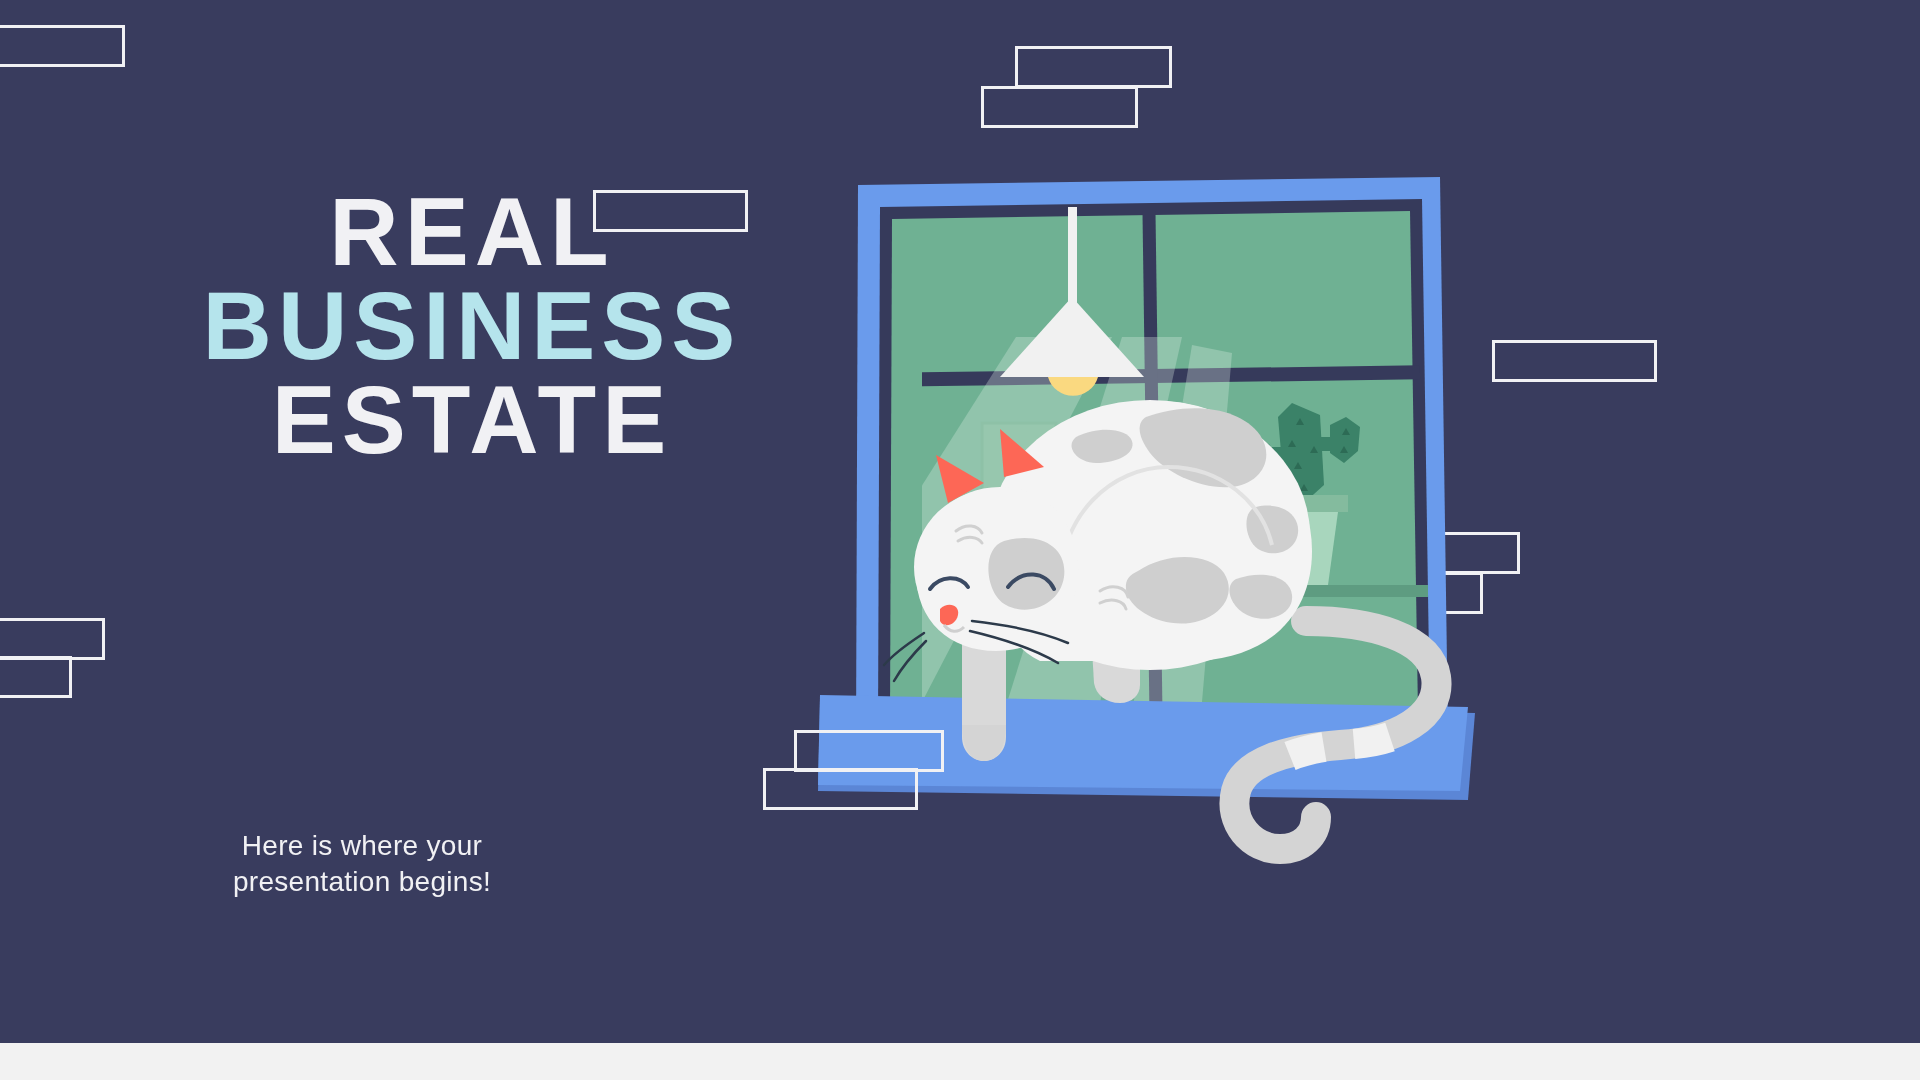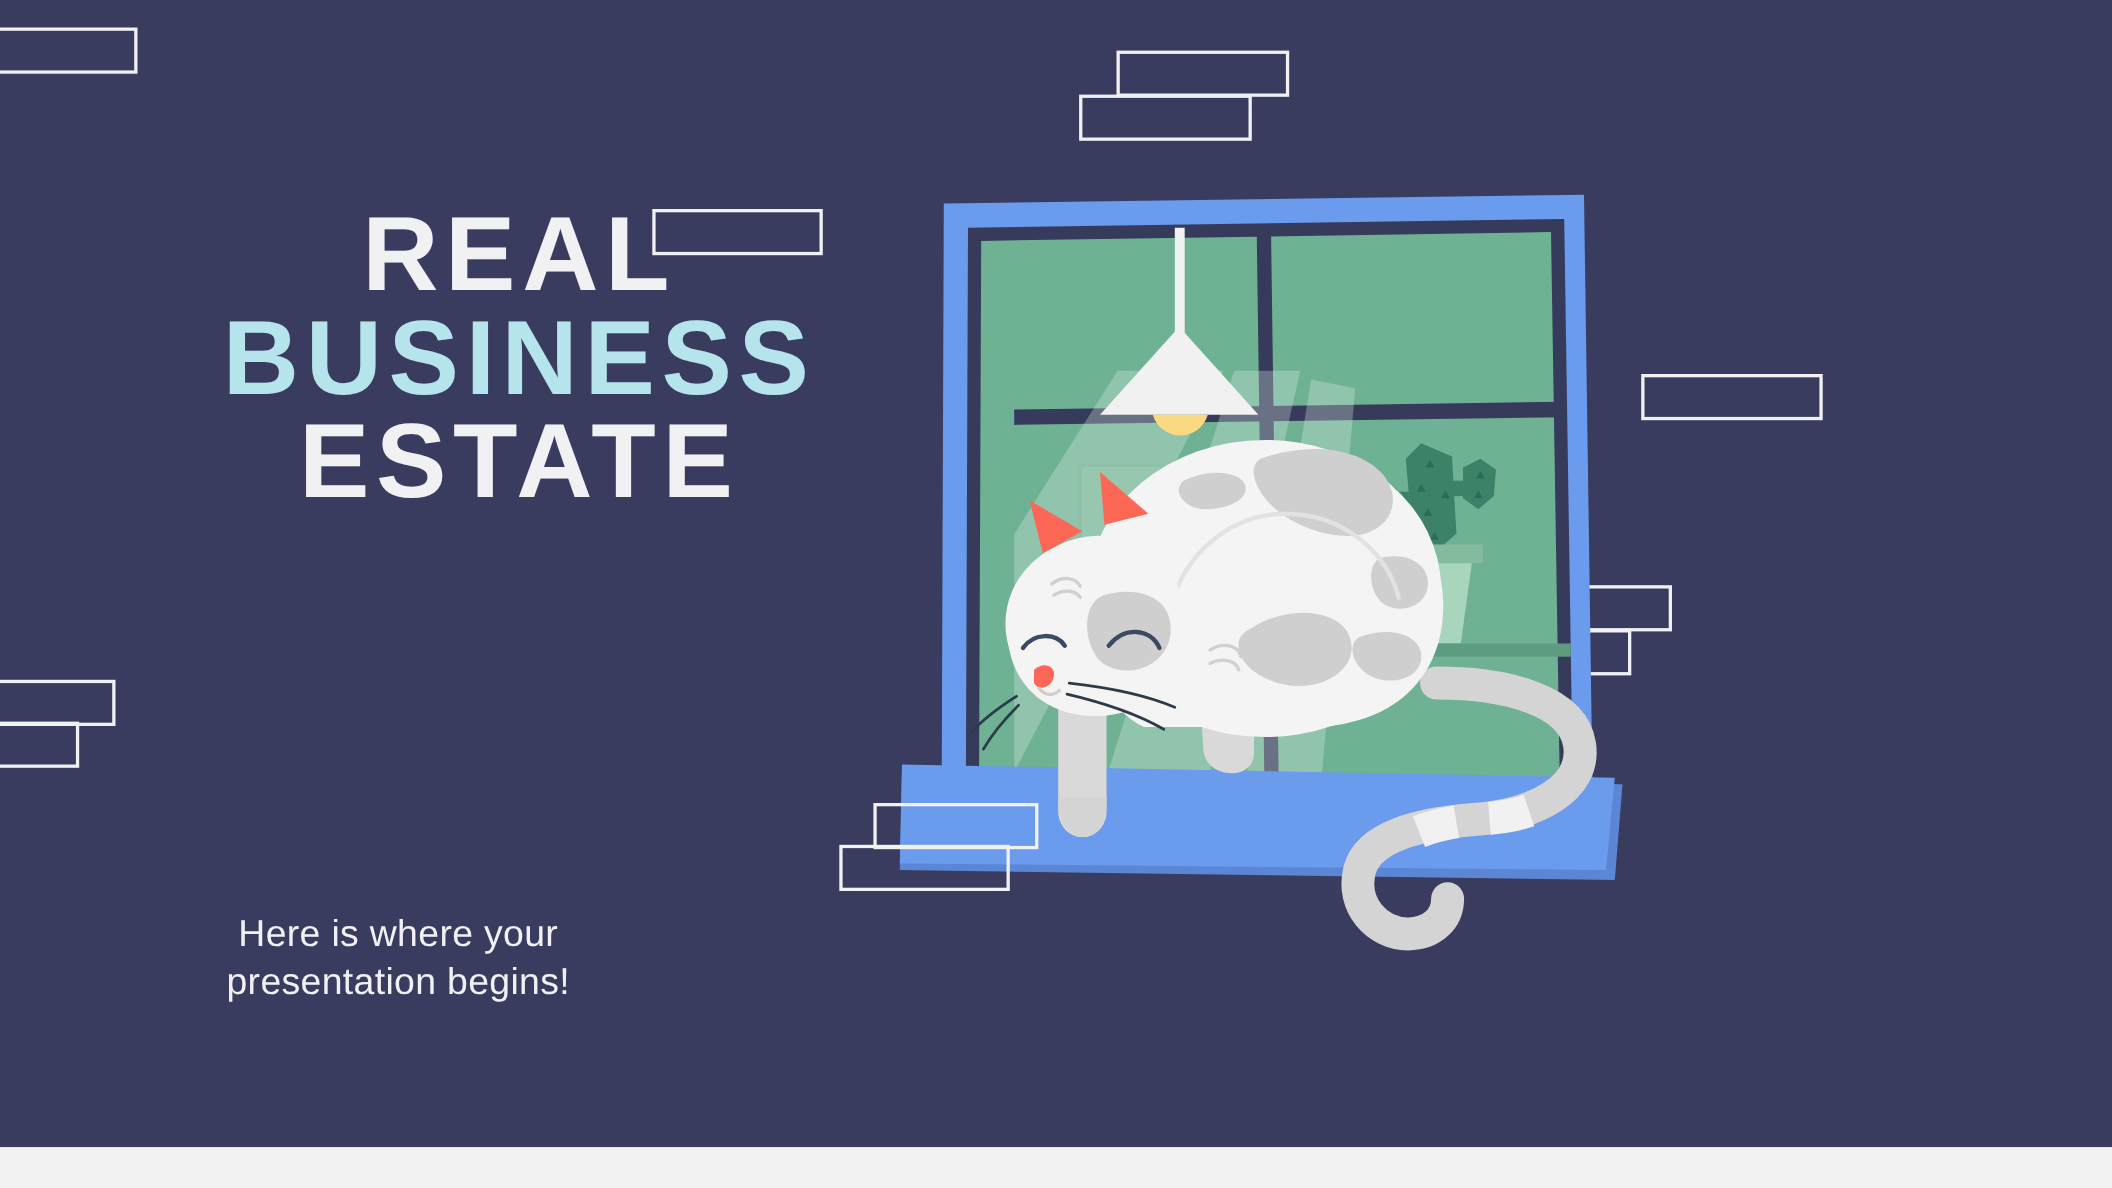--- a/index.html
+++ b/index.html
@@ -70,21 +70,21 @@
   .title-line.accent {
     color: #b5e4ec;
   }
   .subtitle {
     position: absolute;
     left: 172px;
     top: 828px;
     width: 380px;
     font-family: "Liberation Sans", sans-serif;
     font-weight: 400;
-    font-size: 34px;
+    font-size: 28px;
     line-height: 1.28;
     color: #f1f1f4;
     letter-spacing: 0.3px;
   }
 
   
   .illustration {
     position: absolute;
     left: 900px;
     top: 185px;

